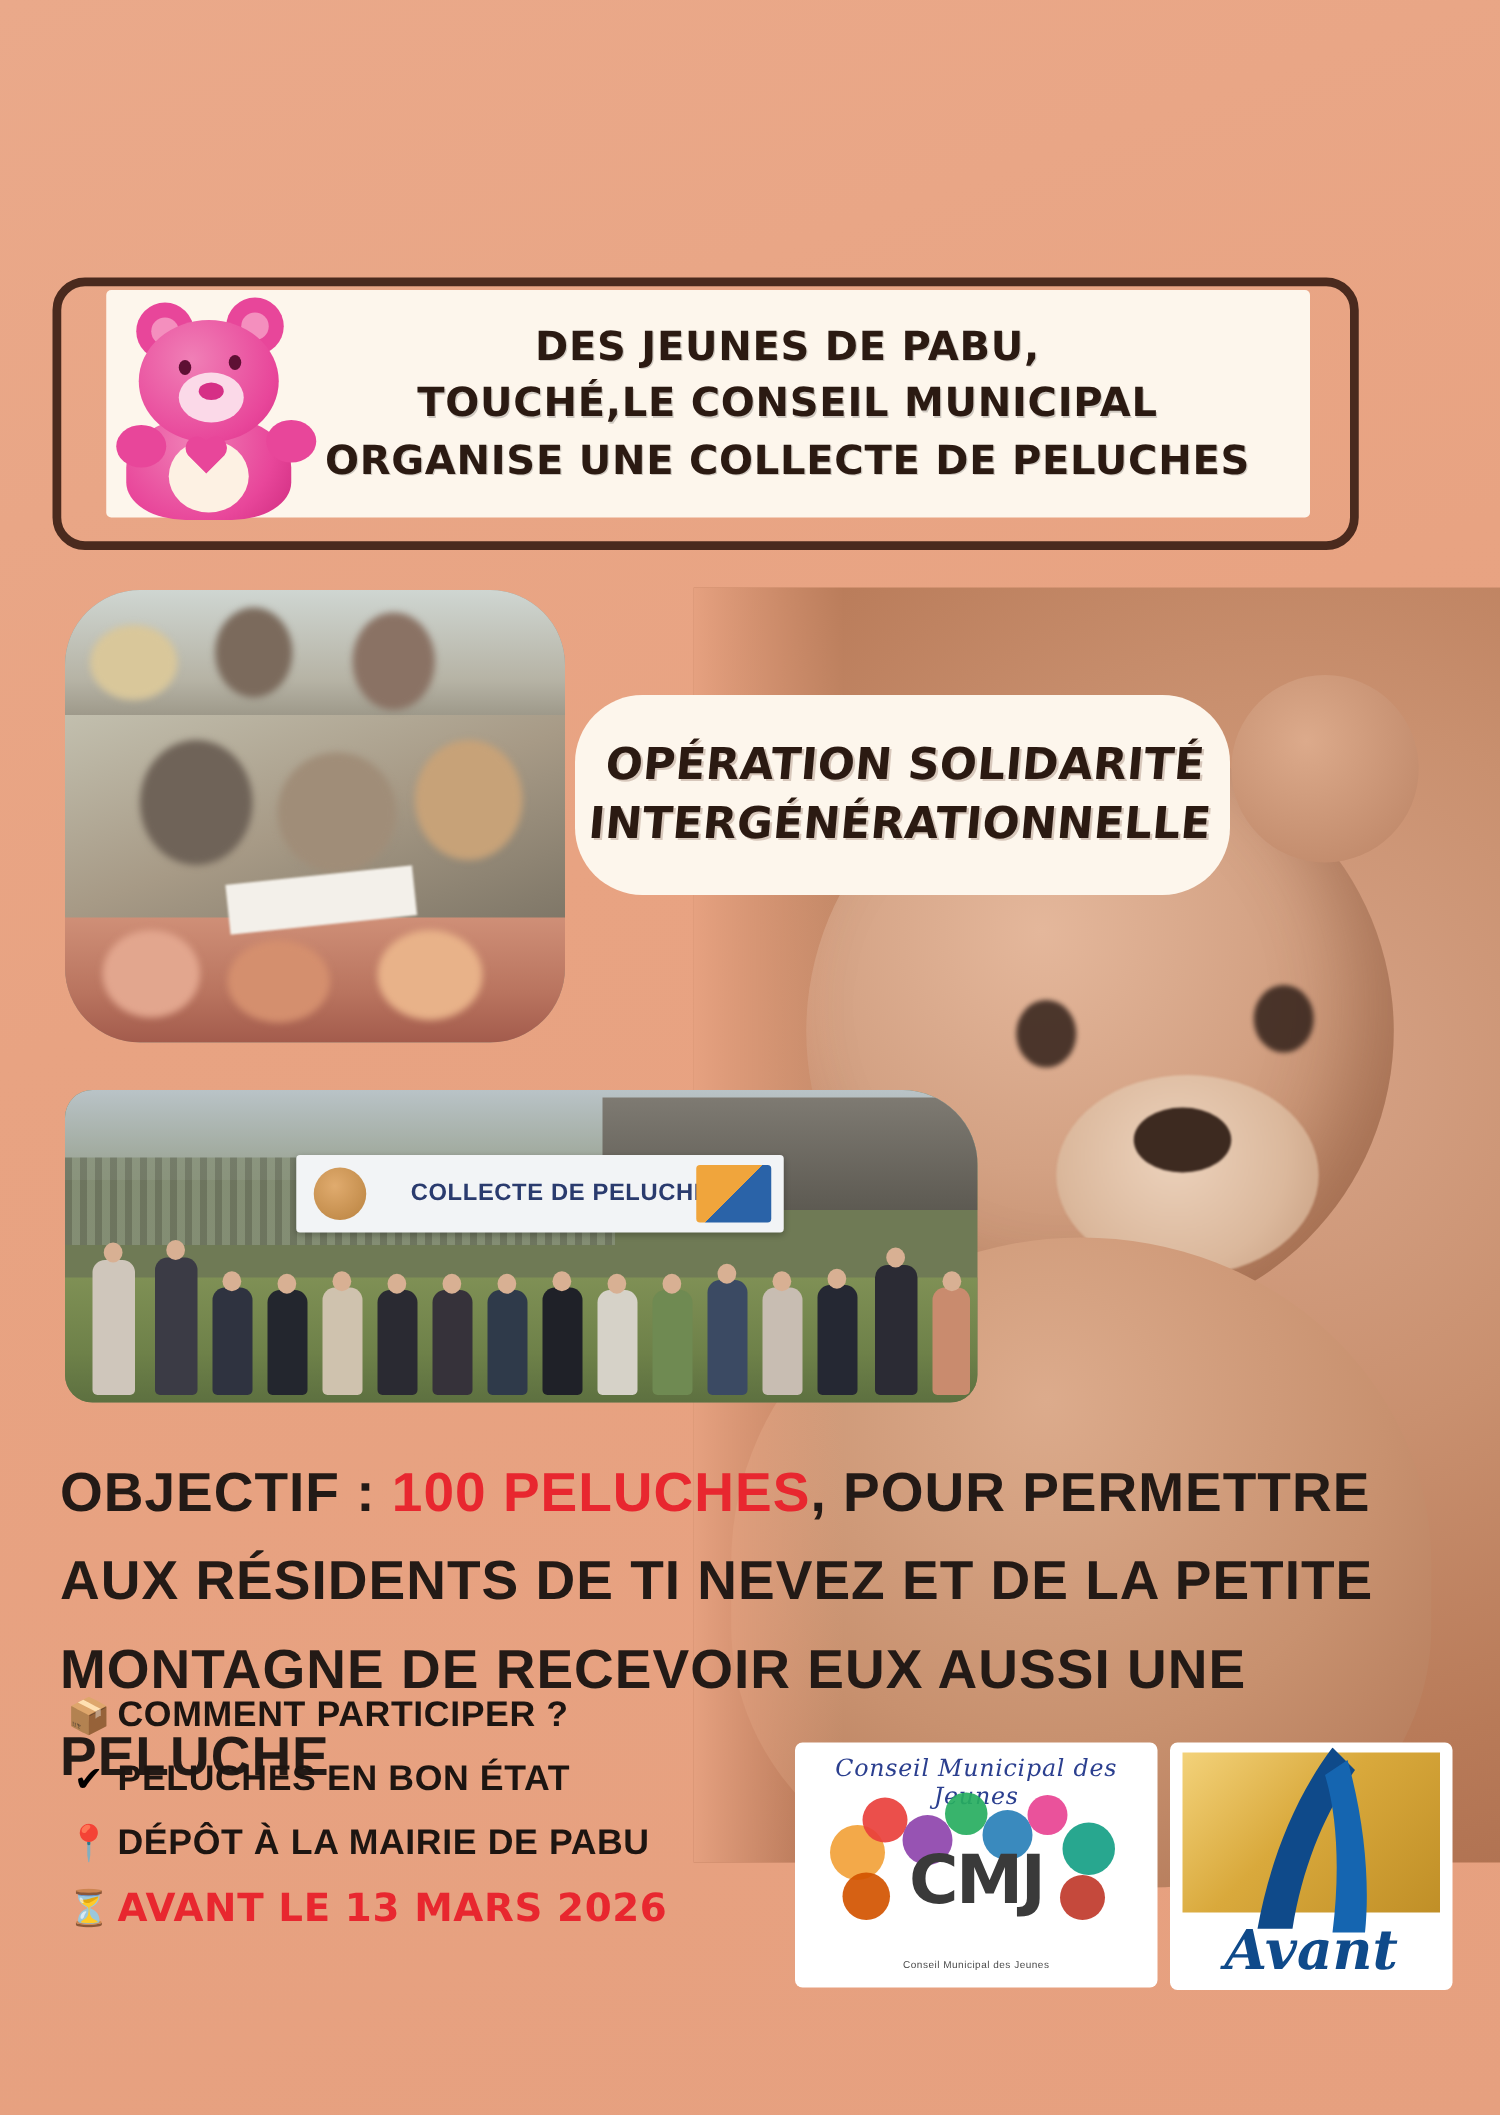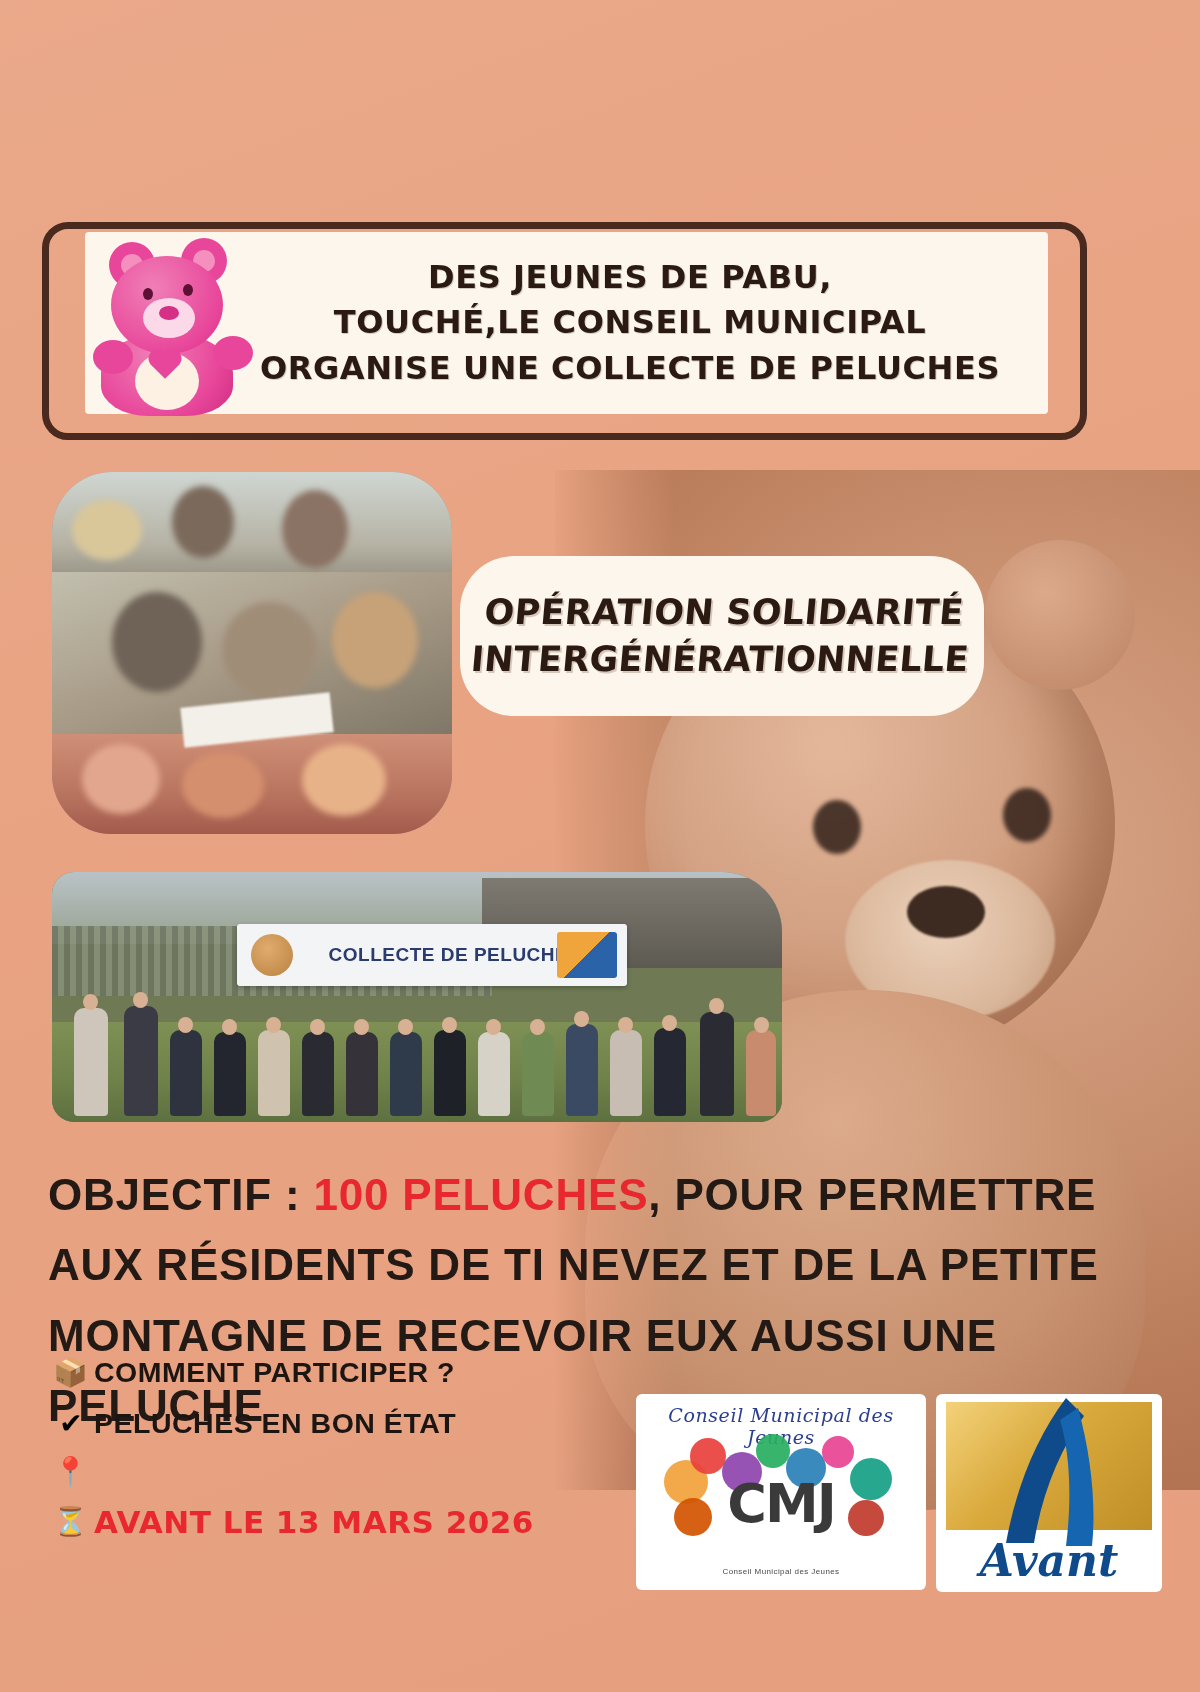--- a/index.html
+++ b/index.html
@@ -558,20 +558,21 @@
     <div class="bl-row">
       <div class="bl-icon">📦</div>
       <div class="bl-label">Comment participer ?</div>
     </div>
     <div class="bl-row">
       <div class="bl-icon">✔</div>
       <div class="bl-label">Peluches en bon état</div>
     </div>
     <div class="bl-row">
       <div class="bl-icon">📍</div>
+      <div class="bl-label">Dépôt à la mairie de Pabu</div>
     </div>
     <div class="bl-row">
       <div class="bl-icon">⏳</div>
       <div class="bl-label red">Avant le 13 mars 2026</div>
     </div>
   </div>
 
   <div class="logo-cmj">
     <div class="cmj-title">Conseil Municipal des Jeunes</div>
     <div class="cmj-bubbles">

